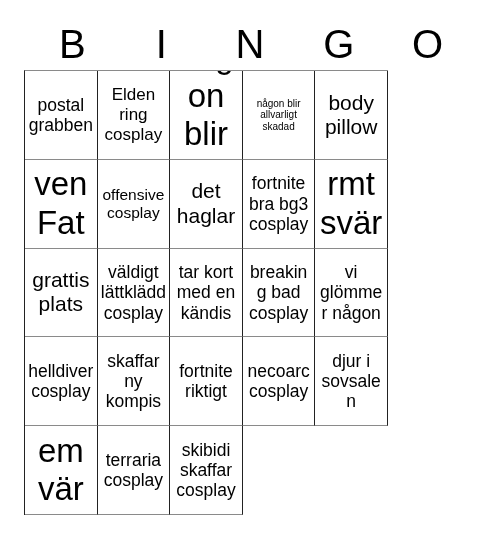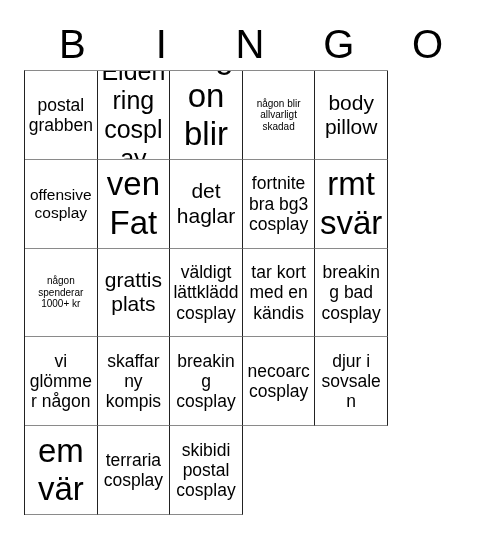--- a/index.html
+++ b/index.html
@@ -73,21 +73,21 @@
   .bingo-cell .cell-text {
     display: block;
     width: 100%;
     word-wrap: break-word;
   }
 
   
   .fs-xs .cell-text { font-size: 10px; }
   .fs-sm .cell-text { font-size: 15.5px; }
   .fs-md .cell-text { font-size: 17.5px; }
-  .fs-lg .cell-text { font-size: 25px; }
+  .fs-lg .cell-text { font-size: 17px; }
   .fs-xl .cell-text { font-size: 33px; }
   .fs-xxl .cell-text { font-size: 21px; }
 </style>
 </head>
 <body>
 
 <div id="bingo-card">
 
   <div id="header-row">
     <div class="header-letter">B</div>
@@ -106,69 +106,69 @@
       </div>
       <div class="bingo-cell fs-xl">
         <span class="cell-text">någon blir sjuk</span>
       </div>
       <div class="bingo-cell fs-xs">
         <span class="cell-text">någon blir allvarligt skadad</span>
       </div>
       <div class="bingo-cell fs-xxl">
         <span class="cell-text">body pillow</span>
       </div>
+      <div class="bingo-cell fs-xl">
+        <span class="cell-text">Steven Fate</span>
+      </div>
       <div class="bingo-cell fs-sm">
         <span class="cell-text">offensive cosplay</span>
-      </div>
-      <div class="bingo-cell fs-xl">
-        <span class="cell-text">Steven Fate</span>
       </div>
       <div class="bingo-cell fs-xxl">
         <span class="cell-text">det haglar</span>
       </div>
       <div class="bingo-cell fs-md">
         <span class="cell-text">fortnite bra bg3 cosplay</span>
       </div>
       <div class="bingo-cell fs-xl">
         <span class="cell-text">enormt svärd</span>
-      </div>
-      <div class="bingo-cell fs-xs">
-        <span class="cell-text">någon spenderar 1000+ kr</span>
       </div>
       <div class="bingo-cell fs-xxl">
         <span class="cell-text">grattis plats</span>
       </div>
       <div class="bingo-cell fs-md">
         <span class="cell-text">väldigt lättklädd cosplay</span>
       </div>
       <div class="bingo-cell fs-md">
         <span class="cell-text">tar kort med en kändis</span>
       </div>
       <div class="bingo-cell fs-md">
         <span class="cell-text">breaking bad cosplay</span>
       </div>
       <div class="bingo-cell fs-md">
         <span class="cell-text">vi glömmer någon</span>
       </div>
       <div class="bingo-cell fs-md">
+        <span class="cell-text">helldiver cosplay</span>
+      </div>
+      <div class="bingo-cell fs-md">
         <span class="cell-text">skaffar ny kompis</span>
       </div>
       <div class="bingo-cell fs-md">
-        <span class="cell-text">breaking cosplay</span>
+        <span class="cell-text">fortnite riktigt</span>
       </div>
       <div class="bingo-cell fs-md">
         <span class="cell-text">necoarc cosplay</span>
       </div>
       <div class="bingo-cell fs-md">
         <span class="cell-text">djur i sovsalen</span>
       </div>
       <div class="bingo-cell fs-xl">
         <span class="cell-text">extrem värme</span>
       </div>
       <div class="bingo-cell fs-md">
         <span class="cell-text">terraria cosplay</span>
       </div>
       <div class="bingo-cell fs-md">
-        <span class="cell-text">skibidi postal cosplay</span>
+        <span class="cell-text">skibidi skaffar cosplay</span>
       </div>
     </div>
 
 </div>
 
 </body></html>

